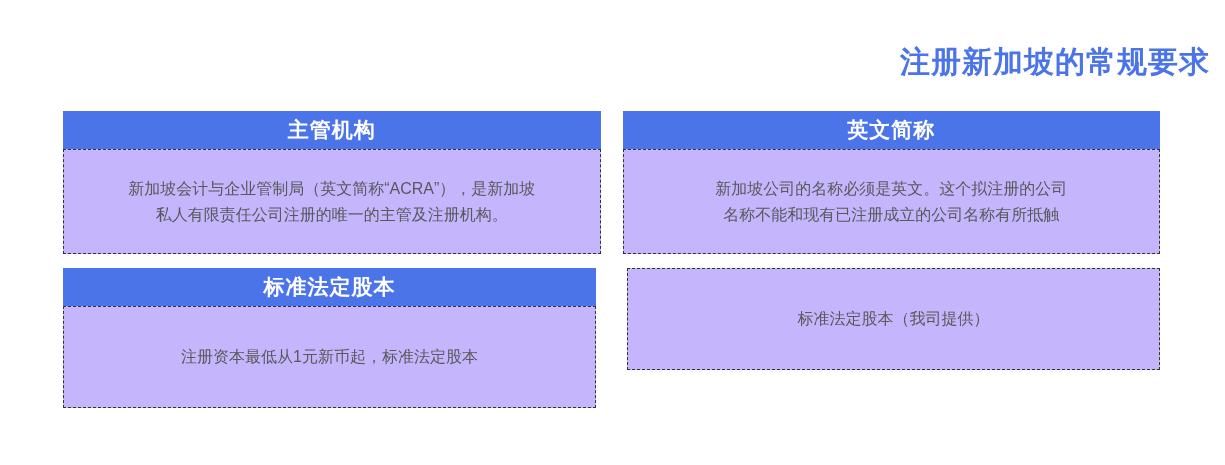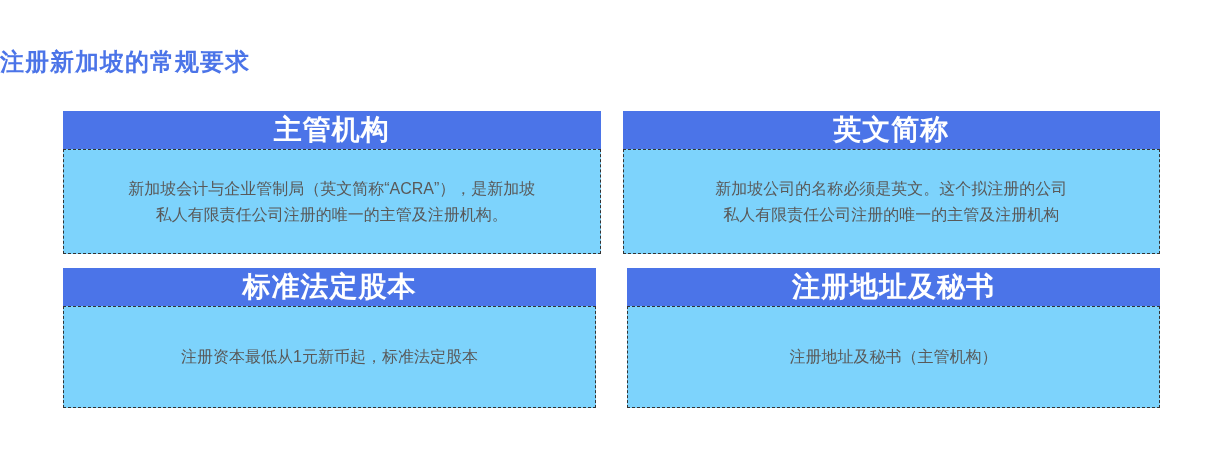--- a/index.html
+++ b/index.html
@@ -10,22 +10,22 @@
   }
   .canvas {
     position: relative;
     width: 1225px;
     height: 465px;
     background: var(--background, #ffffff);
     overflow: hidden;
   }
   .title {
     margin: 44px 15px 0 0;
-    text-align: left;
-    font-size: 24px;
+    text-align: right;
+    font-size: 30px;
     line-height: 36px;
     font-weight: bold;
     color: var(--accent, #4b74e8);
     letter-spacing: 1px;
   }
   .row {
     display: flex;
     padding: 0 65px 0 63px;
   }
   .row-1 { margin-top: 31px; gap: 22px; }
@@ -33,32 +33,32 @@
   .card {
     flex: 1 1 0;
     display: flex;
     flex-direction: column;
     min-width: 0;
   }
   .card-header {
     height: 38px;
     background: var(--accent, #4b74e8);
     color: var(--header-text, #ffffff);
-    font-size: 28px;
+    font-size: 21px;
     font-weight: bold;
     display: flex;
     align-items: center;
     justify-content: center;
     letter-spacing: 1px;
   }
   .row-1 .card-body { height: 105px; }
   .row-2 .card-body { height: 102px; }
   .card-body {
     border: 1px dashed var(--border, #333333);
-    background: #7dd3fc;
+    background: #c4b5fd;
     color: var(--body-text, #595959);
     font-size: 16px;
     line-height: 26px;
     display: flex;
     align-items: center;
     justify-content: center;
     text-align: center;
     white-space: pre-line;
     padding: 0 10px;
     box-sizing: border-box;
@@ -73,28 +73,27 @@
 
   <div class="row row-1">
     <div class="card">
       <div class="card-header">主管机构</div>
       <div class="card-body">新加坡会计与企业管制局（英文简称“ACRA”），是新加坡
 私人有限责任公司注册的唯一的主管及注册机构。</div>
     </div>
     <div class="card">
       <div class="card-header">英文简称</div>
       <div class="card-body">新加坡公司的名称必须是英文。这个拟注册的公司
-私人有限责任公司注册的唯一的主管及注册机构</div>
+名称不能和现有已注册成立的公司名称有所抵触</div>
     </div>
   </div>
 
   <div class="row row-2">
     <div class="card">
       <div class="card-header">标准法定股本</div>
       <div class="card-body">注册资本最低从1元新币起，标准法定股本</div>
     </div>
     <div class="card">
-      <div class="card-header">注册地址及秘书</div>
-      <div class="card-body">注册地址及秘书（主管机构）</div>
+      <div class="card-body">标准法定股本（我司提供）</div>
     </div>
   </div>
 
 </div>
 
 </body></html>

